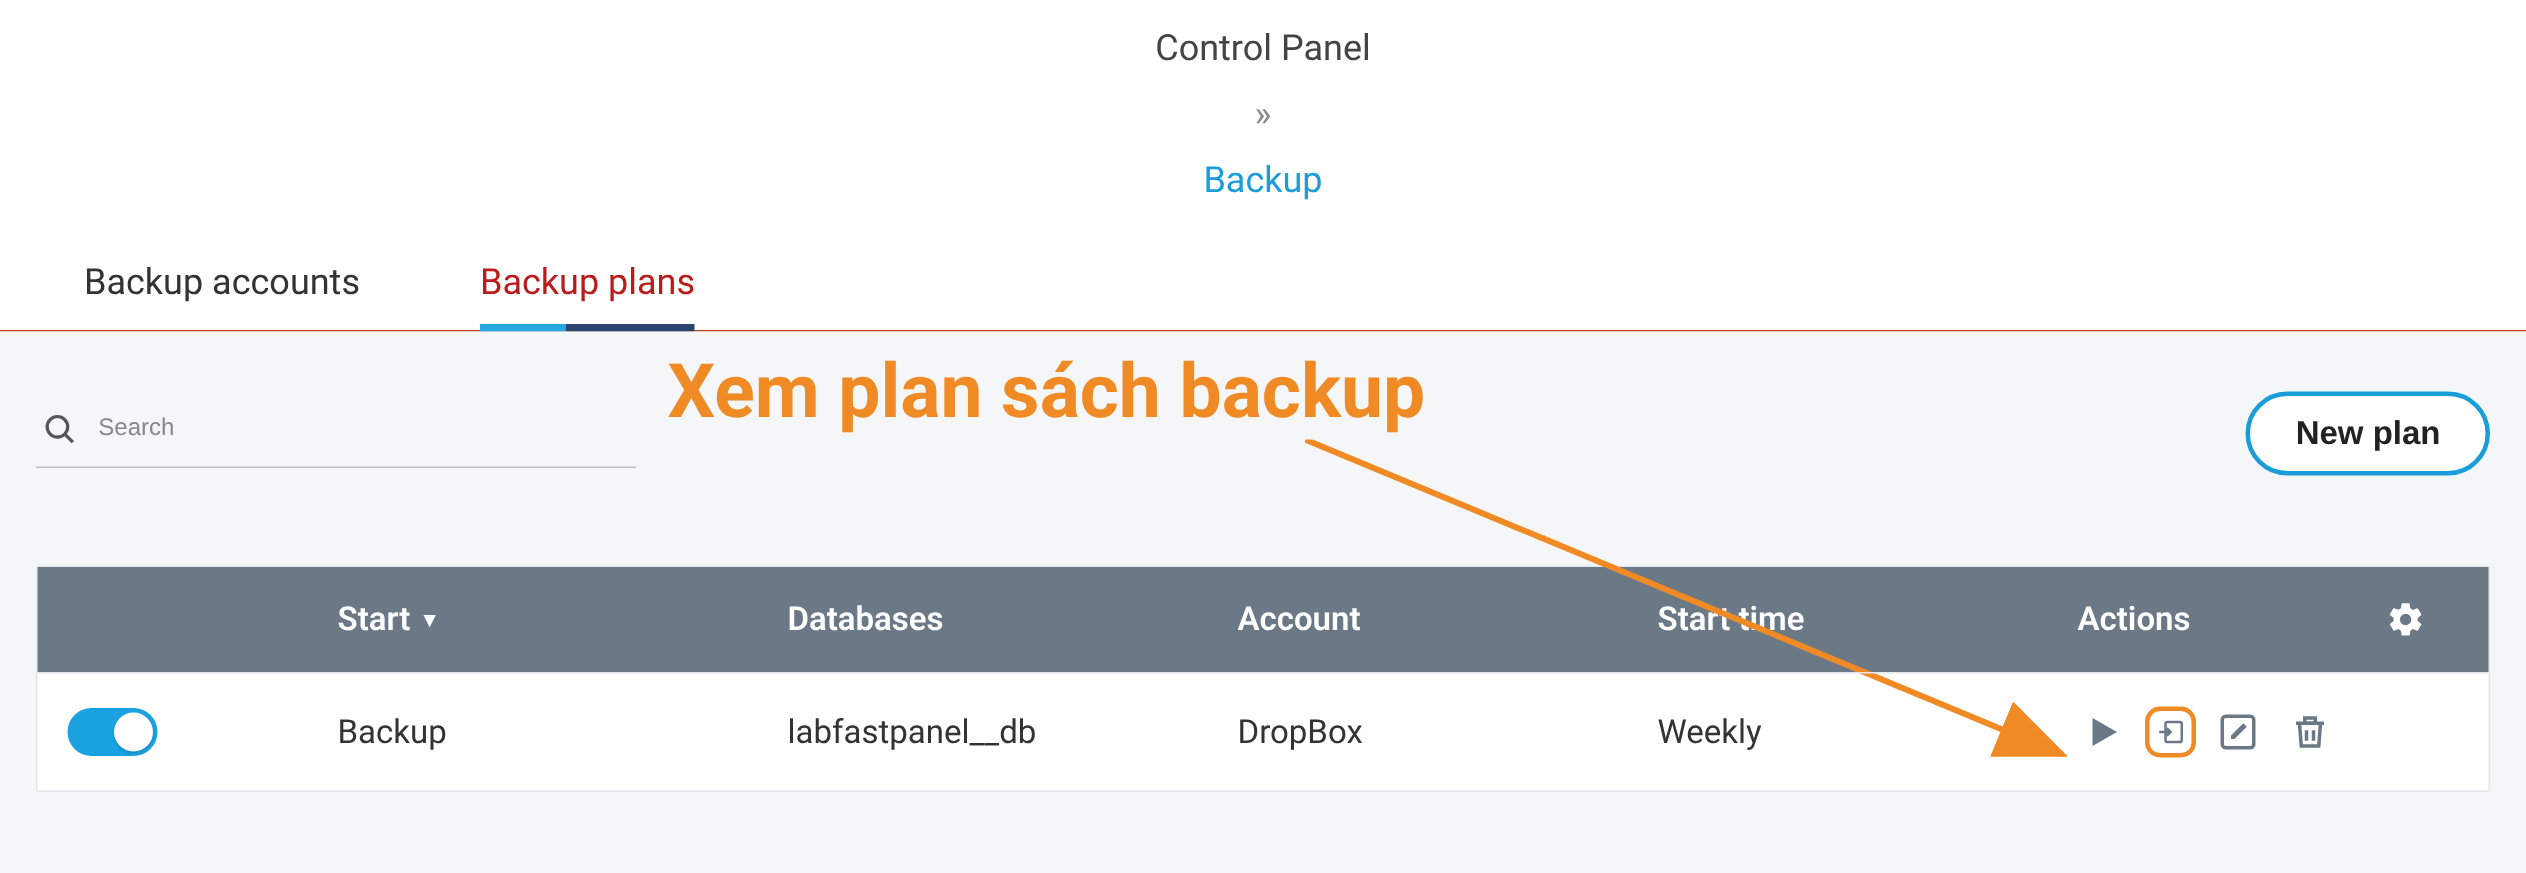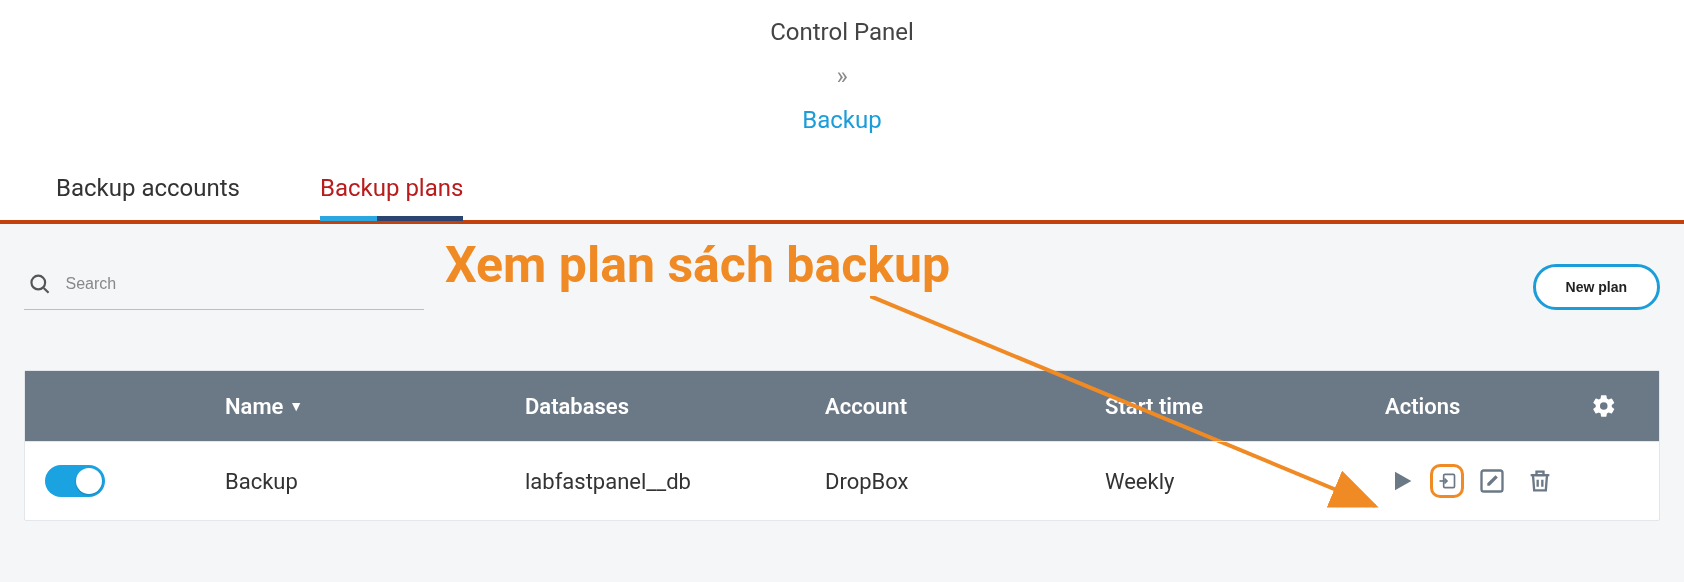--- a/index.html
+++ b/index.html
@@ -18,21 +18,21 @@
     font-size: 24px;
     flex-direction: column;
   }
   .breadcrumb .root { color: #444; }
   .breadcrumb .sep { color: #888; }
   .breadcrumb .current { color: #1b9dd9; }
   .tabs {
     display: flex;
     gap: 80px;
     padding: 40px 24px 0 56px;
-    border-bottom: 4px solid #c2410c;
+    border-bottom: 1px solid #c2410c;
   }
   .tab {
     padding-bottom: 18px;
     font-size: 24px;
     cursor: pointer;
     position: relative;
   }
   .tab.inactive { color: #333; }
   .tab.active { color: #b91c1c; }
   .tab.active::after {
@@ -69,21 +69,21 @@
     background: transparent;
     font-size: 16px;
     color: #333;
     width: 100%;
   }
   .search-wrap input::placeholder { color: #888; }
   .new-plan-btn {
     border: 3px solid #1b9dd9;
     background: #fff;
     color: #222;
-    font-size: 14px;
+    font-size: 22px;
     font-weight: 600;
     padding: 12px 30px;
     border-radius: 30px;
     cursor: pointer;
   }
   .annotation {
     position: absolute;
     left: 445px;
     top: 12px;
     color: #f08a24;
@@ -198,21 +198,21 @@
       </svg>
       <input type="text" placeholder="Search" style="">
     </div>
     <button class="new-plan-btn">New plan</button>
   </div>
 
   <div class="table">
     <div class="thead">
       <div class="th"></div>
       <div class="th">
-        <span>Name</span>
+        <span>Start</span>
         <span class="sort-caret">▼</span>
       </div>
       <div class="th">Databases</div>
       <div class="th">Account</div>
       <div class="th">Start time</div>
       <div class="th">Actions</div>
       <div class="th gear-th">
         <svg class="gear-icon" viewBox="0 0 24 24" fill="currentColor">
           <path d="M19.14,12.94a7.07,7.07,0,0,0,.05-.94,7.07,7.07,0,0,0-.05-.94l2.11-1.65a.5.5,0,0,0,.12-.64l-2-3.46a.5.5,0,0,0-.61-.22l-2.49,1a7,7,0,0,0-1.62-.94l-.38-2.65A.5.5,0,0,0,13.77,2H9.77a.5.5,0,0,0-.5.42L8.89,5.07a7,7,0,0,0-1.62.94l-2.49-1a.5.5,0,0,0-.61.22l-2,3.46a.5.5,0,0,0,.12.64l2.11,1.65a7.07,7.07,0,0,0-.05.94,7.07,7.07,0,0,0,.05.94L2.29,14.59a.5.5,0,0,0-.12.64l2,3.46a.5.5,0,0,0,.61.22l2.49-1a7,7,0,0,0,1.62.94l.38,2.65a.5.5,0,0,0,.5.42h4a.5.5,0,0,0,.5-.42l.38-2.65a7,7,0,0,0,1.62-.94l2.49,1a.5.5,0,0,0,.61-.22l2-3.46a.5.5,0,0,0-.12-.64ZM11.77,15.5A3.5,3.5,0,1,1,15.27,12,3.5,3.5,0,0,1,11.77,15.5Z"></path>
         </svg>

